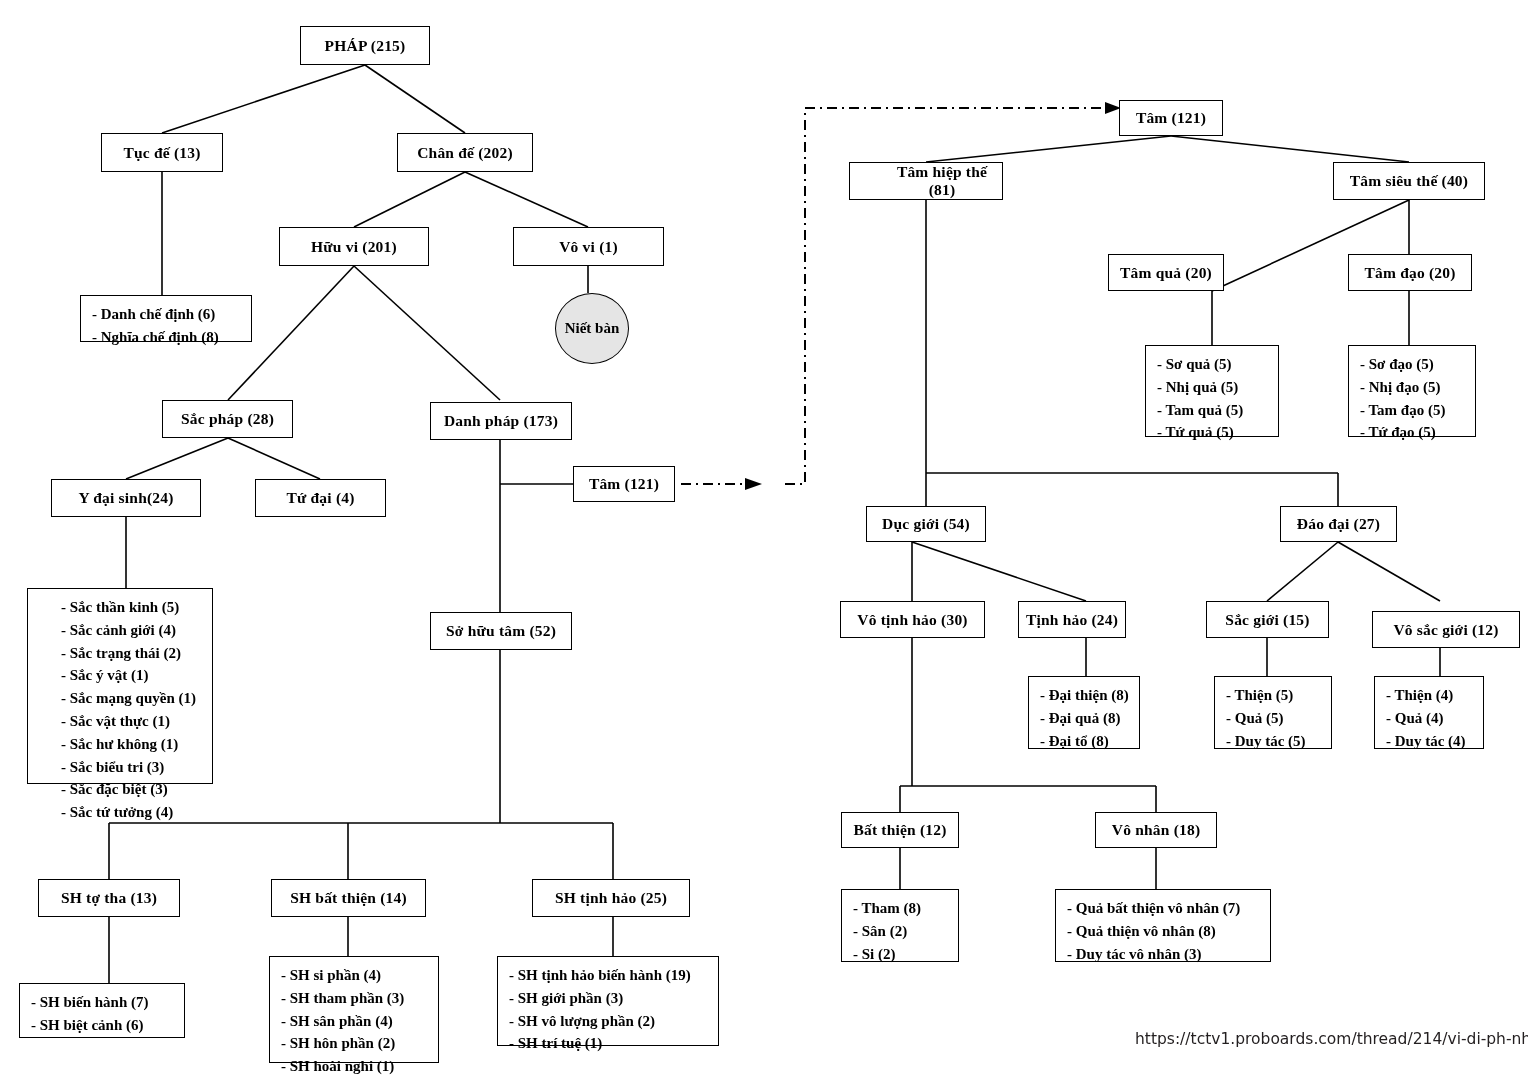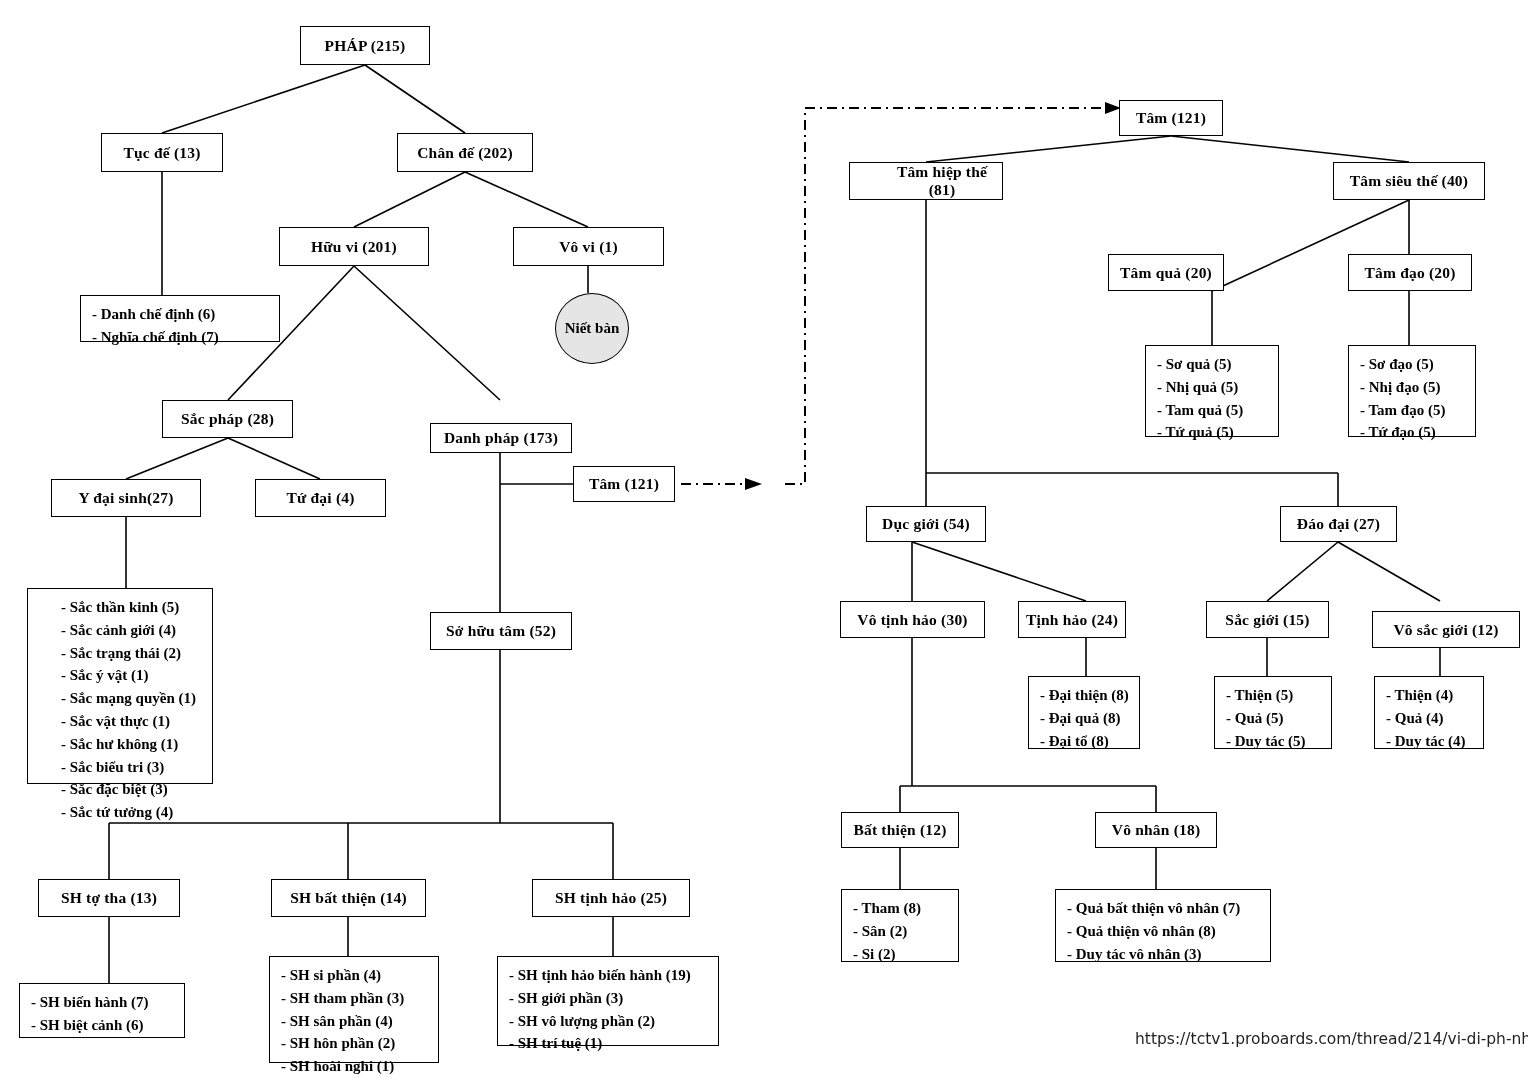--- a/index.html
+++ b/index.html
@@ -98,34 +98,34 @@
     <polygon points="745,478 762,484 745,490" fill="#000"></polygon>
     <polygon points="1105,102 1121,108 1105,114" fill="#000"></polygon>
   </svg>
 
   <div class="node" style="left:300px;top:26px;width:130px;height:39px;">PHÁP (215)</div>
   <div class="node" style="left:101px;top:133px;width:122px;height:39px;">Tục đế (13)</div>
   <div class="node" style="left:397px;top:133px;width:136px;height:39px;">Chân đế (202)</div>
   <div class="node" style="left:279px;top:227px;width:150px;height:39px;">Hữu vi (201)</div>
   <div class="node" style="left:513px;top:227px;width:151px;height:39px;">Vô vi (1)</div>
   <div class="node" style="left:162px;top:400px;width:131px;height:38px;">Sắc pháp (28)</div>
-  <div class="node" style="left:430px;top:423px;width:142px;height:30px;">Danh pháp (173)</div>
-  <div class="node" style="left:51px;top:479px;width:150px;height:38px;">Y đại sinh(27)</div>
+  <div class="node" style="left:430px;top:402px;width:142px;height:38px;">Danh pháp (173)</div>
+  <div class="node" style="left:51px;top:479px;width:150px;height:38px;">Y đại sinh(24)</div>
   <div class="node" style="left:255px;top:479px;width:131px;height:38px;">Tứ đại (4)</div>
   <div class="node" style="left:573px;top:466px;width:102px;height:36px;">Tâm (121)</div>
   <div class="node" style="left:430px;top:612px;width:142px;height:38px;">Sở hữu tâm (52)</div>
   <div class="node" style="left:38px;top:879px;width:142px;height:38px;">SH tợ tha (13)</div>
   <div class="node" style="left:271px;top:879px;width:155px;height:38px;">SH bất thiện (14)</div>
   <div class="node" style="left:532px;top:879px;width:158px;height:38px;">SH tịnh hảo (25)</div>
 
   <div class="ellipse" style="left:555px;top:293px;width:74px;height:71px;">Niết bàn</div>
 
-  <div class="listbox" style="left:80px;top:295px;width:200px;height:47px;">
+  <div class="listbox" style="left:80px;top:295px;width:172px;height:47px;">
       <div>- Danh chế định (6)</div>
-      <div>- Nghĩa chế định (7)</div>
+      <div>- Nghĩa chế định (8)</div>
     </div>
   <div class="listbox" style="left:27px;top:588px;width:186px;height:196px;padding-left:33px;">
       <div>- Sắc thần kinh (5)</div>
       <div>- Sắc cảnh giới (4)</div>
       <div>- Sắc trạng thái (2)</div>
       <div>- Sắc ý vật (1)</div>
       <div>- Sắc mạng quyền (1)</div>
       <div>- Sắc vật thực (1)</div>
       <div>- Sắc hư không (1)</div>
       <div>- Sắc biểu tri (3)</div>

